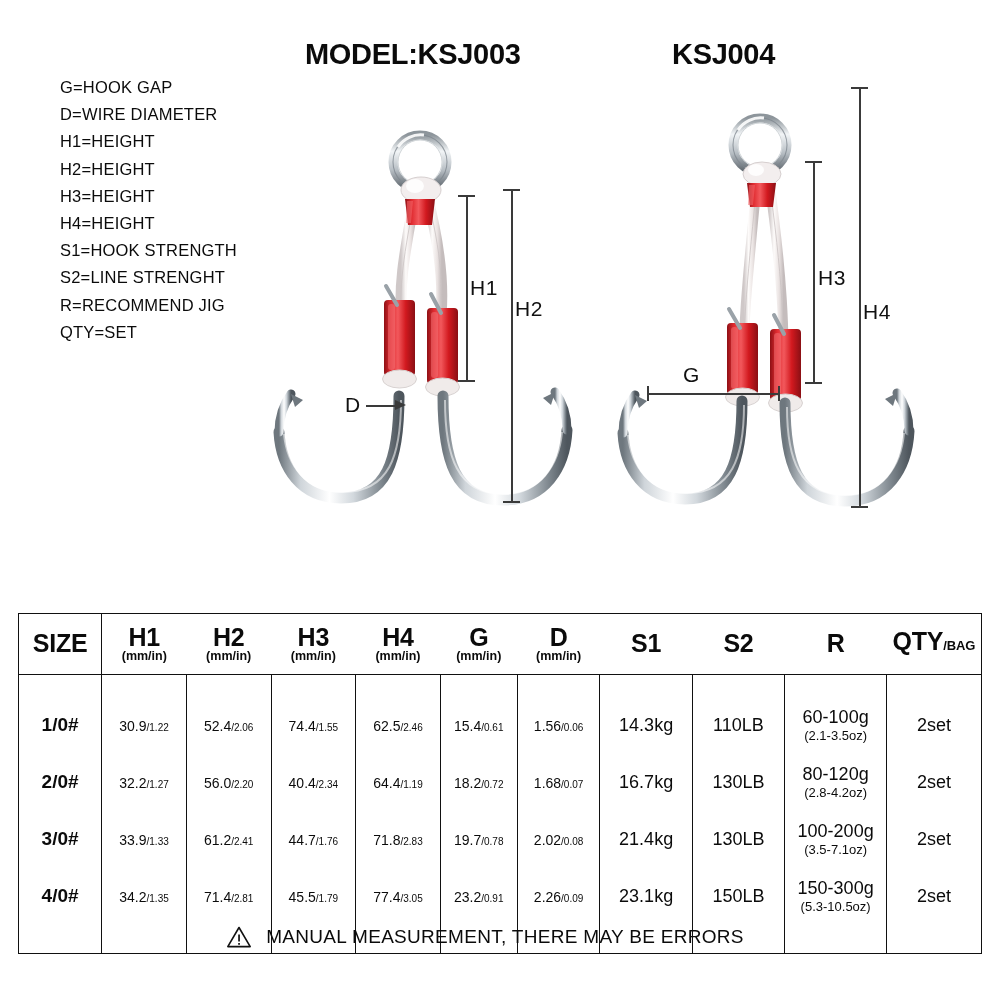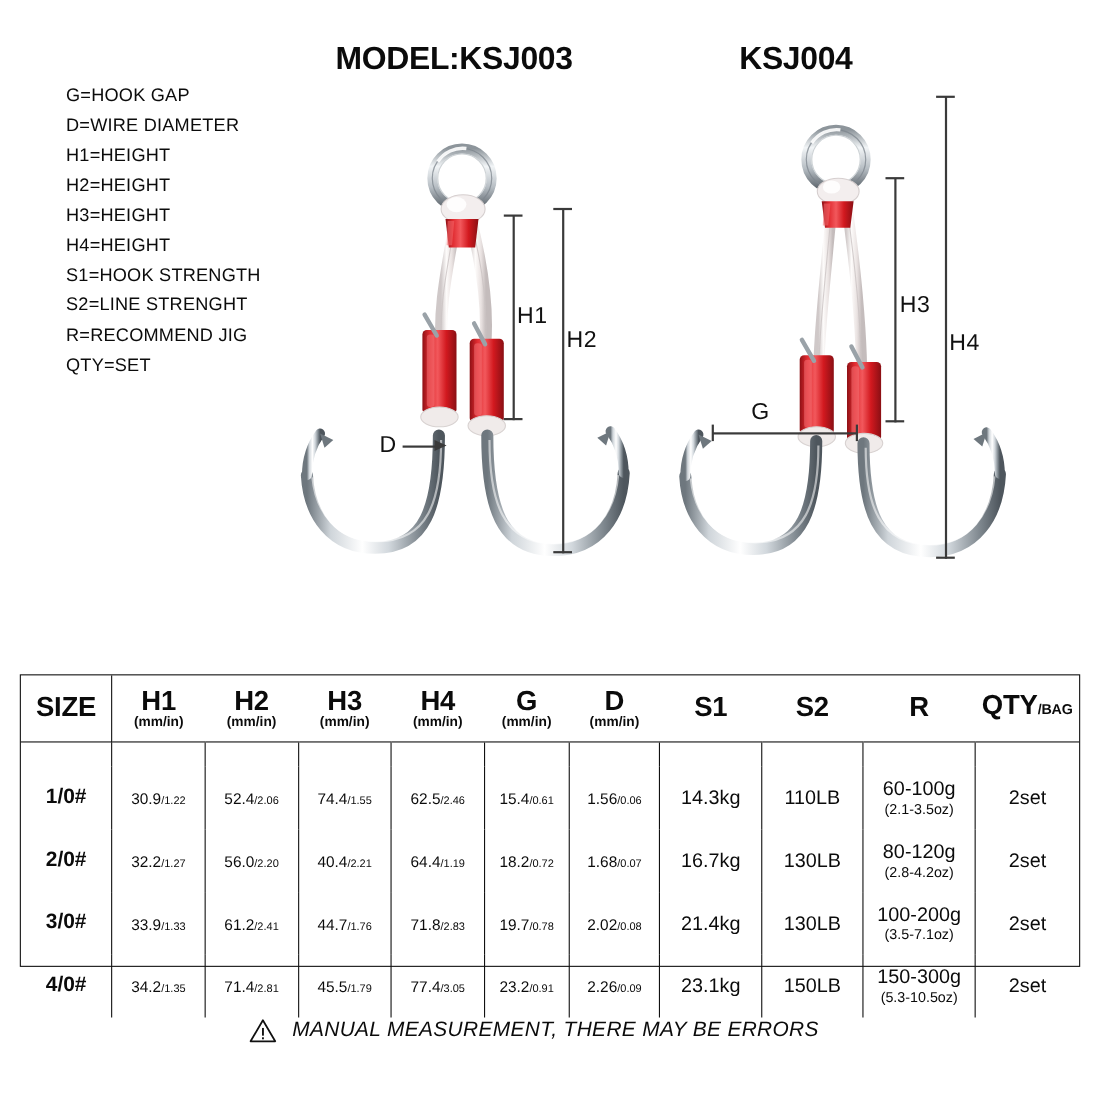--- a/index.html
+++ b/index.html
@@ -54,21 +54,21 @@
   .dhead{
     position:absolute;width:0;height:0;
     border-top:5.5px solid transparent;
     border-bottom:5.5px solid transparent;
     border-left:11px solid #3a3a3a;
   }
 
   
   .table-wrap{
     position:absolute;left:18px;top:613px;
-    width:964px;height:266px;
+    width:964px;height:341px;
     border:1.6px solid #111;
     box-sizing:border-box;
     background:#fff;
   }
   table.spec{
     width:100%;height:100%;
     border-collapse:collapse;
     table-layout:fixed;
   }
   table.spec td,table.spec th{
@@ -102,21 +102,21 @@
   table.spec tr.spacer td:first-child{border-left:none;}
   table.spec tr.spacer td:last-child{border-right:none;}
   .mmin .mm{font-size:14px;}
   .mmin .inch{font-size:10px;margin-top:21px;}
   .rcell .rmain{display:block;font-size:18px;line-height:21px;}
   .rcell .rsub{display:block;font-size:13px;line-height:16px;}
 
   
   .footer{
     position:absolute;left:0;top:925px;width:970px;
-    display:flex;align-items:center;justify-content:center;gap:14px;font-style:italic;
+    display:flex;align-items:center;justify-content:center;gap:14px;
   }
   .warn-tri{display:block;}
   .footer-text{font-size:19px;letter-spacing:.3px;white-space:nowrap;}
 </style>
 </head>
 <body>
 
 <div class="page">
 
   <div class="legend">
@@ -395,21 +395,21 @@
               <span class="rmain">60-100g</span>
               <span class="rsub">(2.1-3.5oz)</span>
             </td>
         <td>2set</td>
       </tr>
 
       <tr class="data">
         <td>2/0#</td>
         <td class="mmin"><span class="mm">32.2</span><span class="inch">/1.27</span></td>
         <td class="mmin"><span class="mm">56.0</span><span class="inch">/2.20</span></td>
-        <td class="mmin"><span class="mm">40.4</span><span class="inch">/2.21</span></td>
+        <td class="mmin"><span class="mm">40.4</span><span class="inch">/2.34</span></td>
         <td class="mmin"><span class="mm">64.4</span><span class="inch">/1.19</span></td>
         <td class="mmin"><span class="mm">18.2</span><span class="inch">/0.72</span></td>
         <td class="mmin"><span class="mm">1.68</span><span class="inch">/0.07</span></td>
         <td>16.7kg</td>
         <td>130LB</td>
         <td class="rcell">
               <span class="rmain">80-120g</span>
               <span class="rsub">(2.8-4.2oz)</span>
             </td>
         <td>2set</td>

